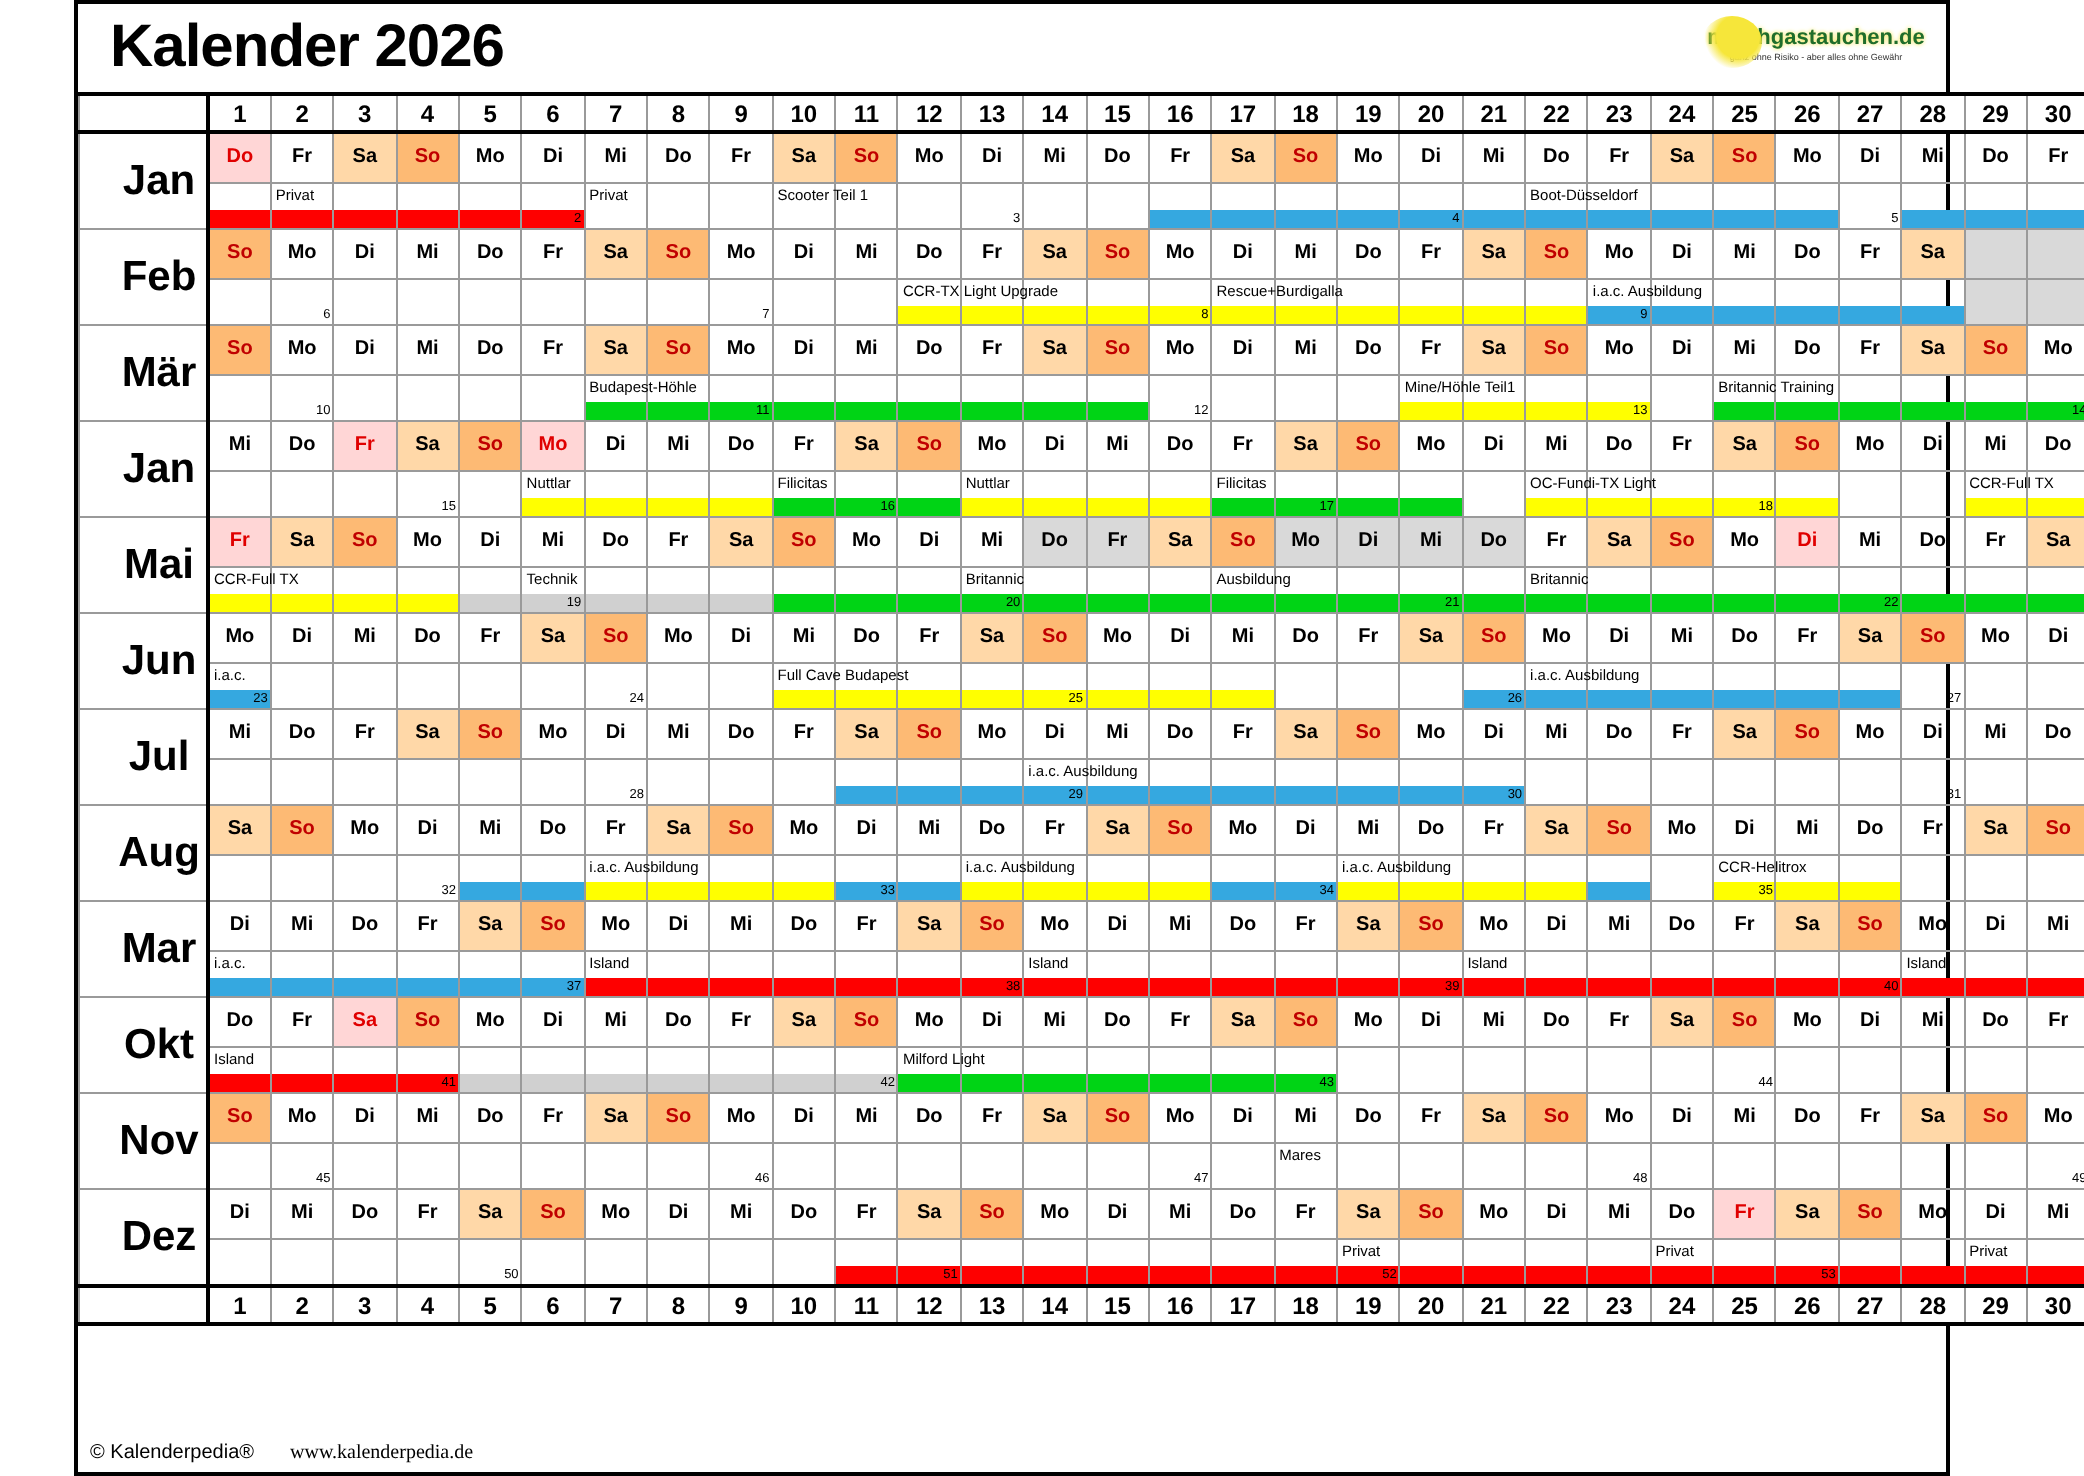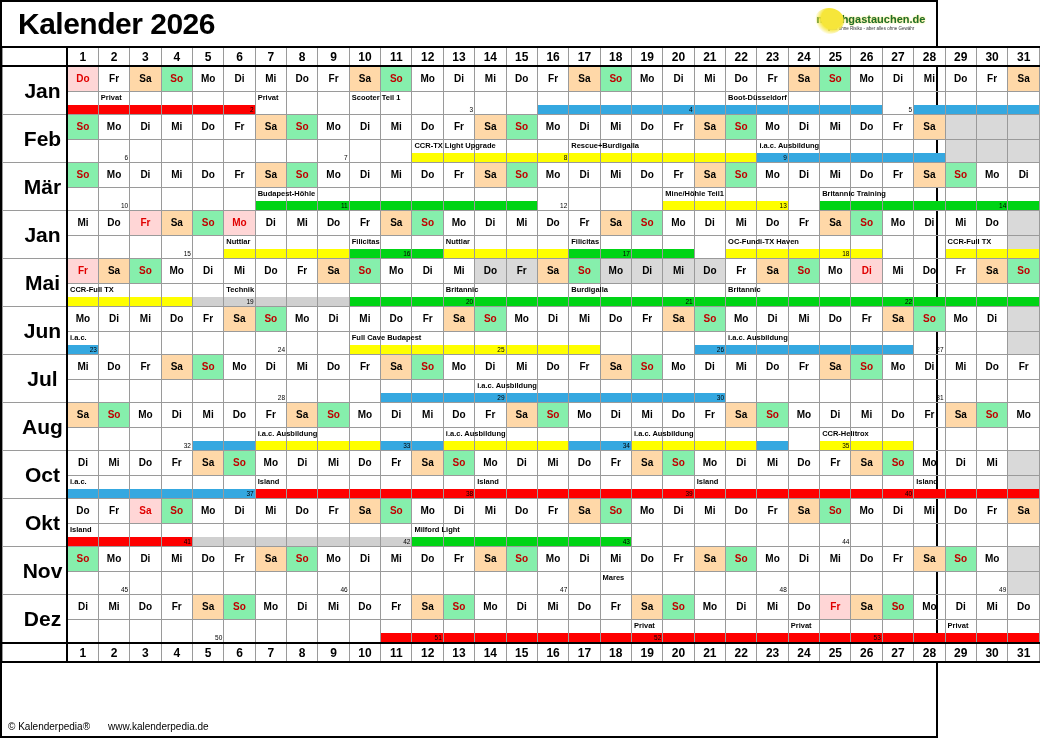--- a/index.html
+++ b/index.html
@@ -8,20 +8,21 @@
     background:#ffffff;
     font-family:"Liberation Sans", sans-serif;
     overflow:hidden;
   }
   #page{
     position:relative;
     width:938px;height:738px;
     box-sizing:border-box;
     border:2px solid #000;
     background:#fff;
+    margin-left:37px;
   }
   
   #header{
     position:relative;
     height:44px;
     display:flex;align-items:center;
   }
   #title{
     font-size:30px;font-weight:bold;
     letter-spacing:-0.5px;
@@ -86,21 +87,21 @@
   .dayrow td{height:24px;}
   .noterow td{height:22px;}
   .dcell{
     position:relative;
     height:24px;
     font-size:10px;
     font-weight:bold;
   }
   .wd{display:block;line-height:24px;}
   .sa{background:#ffd8a8;}
-  .so{background:#86efac;}
+  .so{background:#fdba74;}
   .so .wd{color:#c00000;}
   .holiday{background:#ffd6d6;}
   .holiday .wd{color:#e00000;}
   .grey{background:#d9d9d9;}
   .empty{background:#d9d9d9;border:1px solid #9a9a9a;}
   
   .ncell{
     position:relative;
     height:22px;
     font-size:7.5px;
@@ -121,33 +122,32 @@
     position:absolute;right:1px;bottom:0;
     font-size:6.5px;color:#000;line-height:9px;
     z-index:3;
   }
   .lbl{
     position:absolute;left:2px;top:1px;
     font-size:7.5px;color:#000;
     z-index:2;
     line-height:9px;
     white-space:nowrap;
-    font-weight:bold;
   }
   
   #footer{
     position:absolute;left:0;right:0;bottom:0;
     height:20px;
     display:flex;align-items:center;
     font-size:10px;
     padding-left:6px;
     gap:18px;
     color:#000;
   }
-  #footer .f2{color:#000;}
+  #footer .f2{color:#000;font-family:Liberation Serif, serif;}
 </style>
 </head>
 <body>
 
 <div id="page">
 
   <div id="header">
     <div id="title">Kalender 2026</div>
     <div id="logo">
       <div class="lg-swirl"></div>
@@ -871,21 +871,21 @@
           </td>
           <td class="ncell">
             <div class="bar green"></div>
           </td>
           <td class="ncell">
             <div class="bar green"></div>
           </td>
           <td class="ncell"></td>
           <td class="ncell">
             <div class="bar yellow"></div>
-            <div class="lbl">OC-Fundi-TX Haven</div>
+            <div class="lbl">OC-Fundi-TX Light</div>
           </td>
           <td class="ncell">
             <div class="bar yellow"></div>
           </td>
           <td class="ncell">
             <div class="bar yellow"></div>
           </td>
           <td class="ncell">
             <div class="bar yellow"></div>
             <div class="wk">18</div>
@@ -1051,21 +1051,21 @@
             <div class="bar green"></div>
           </td>
           <td class="ncell">
             <div class="bar green"></div>
           </td>
           <td class="ncell">
             <div class="bar green"></div>
           </td>
           <td class="ncell">
             <div class="bar green"></div>
-            <div class="lbl">Burdigalla</div>
+            <div class="lbl">Ausbildung</div>
           </td>
           <td class="ncell">
             <div class="bar green"></div>
           </td>
           <td class="ncell">
             <div class="bar green"></div>
           </td>
           <td class="ncell">
             <div class="bar green"></div>
             <div class="wk">21</div>
@@ -1621,21 +1621,21 @@
           </td>
           <td class="ncell">
             <div class="bar yellow"></div>
           </td>
           <td class="ncell"></td>
           <td class="ncell"></td>
           <td class="ncell"></td>
           <td class="ncell"></td>
         </tr>
         <tr class="dayrow">
-          <td class="monthname" rowspan="2">Oct</td>
+          <td class="monthname" rowspan="2">Mar</td>
           <td class="dcell ">
             <span class="wd">Di</span>
           </td>
           <td class="dcell ">
             <span class="wd">Mi</span>
           </td>
           <td class="dcell ">
             <span class="wd">Do</span>
           </td>
           <td class="dcell ">

